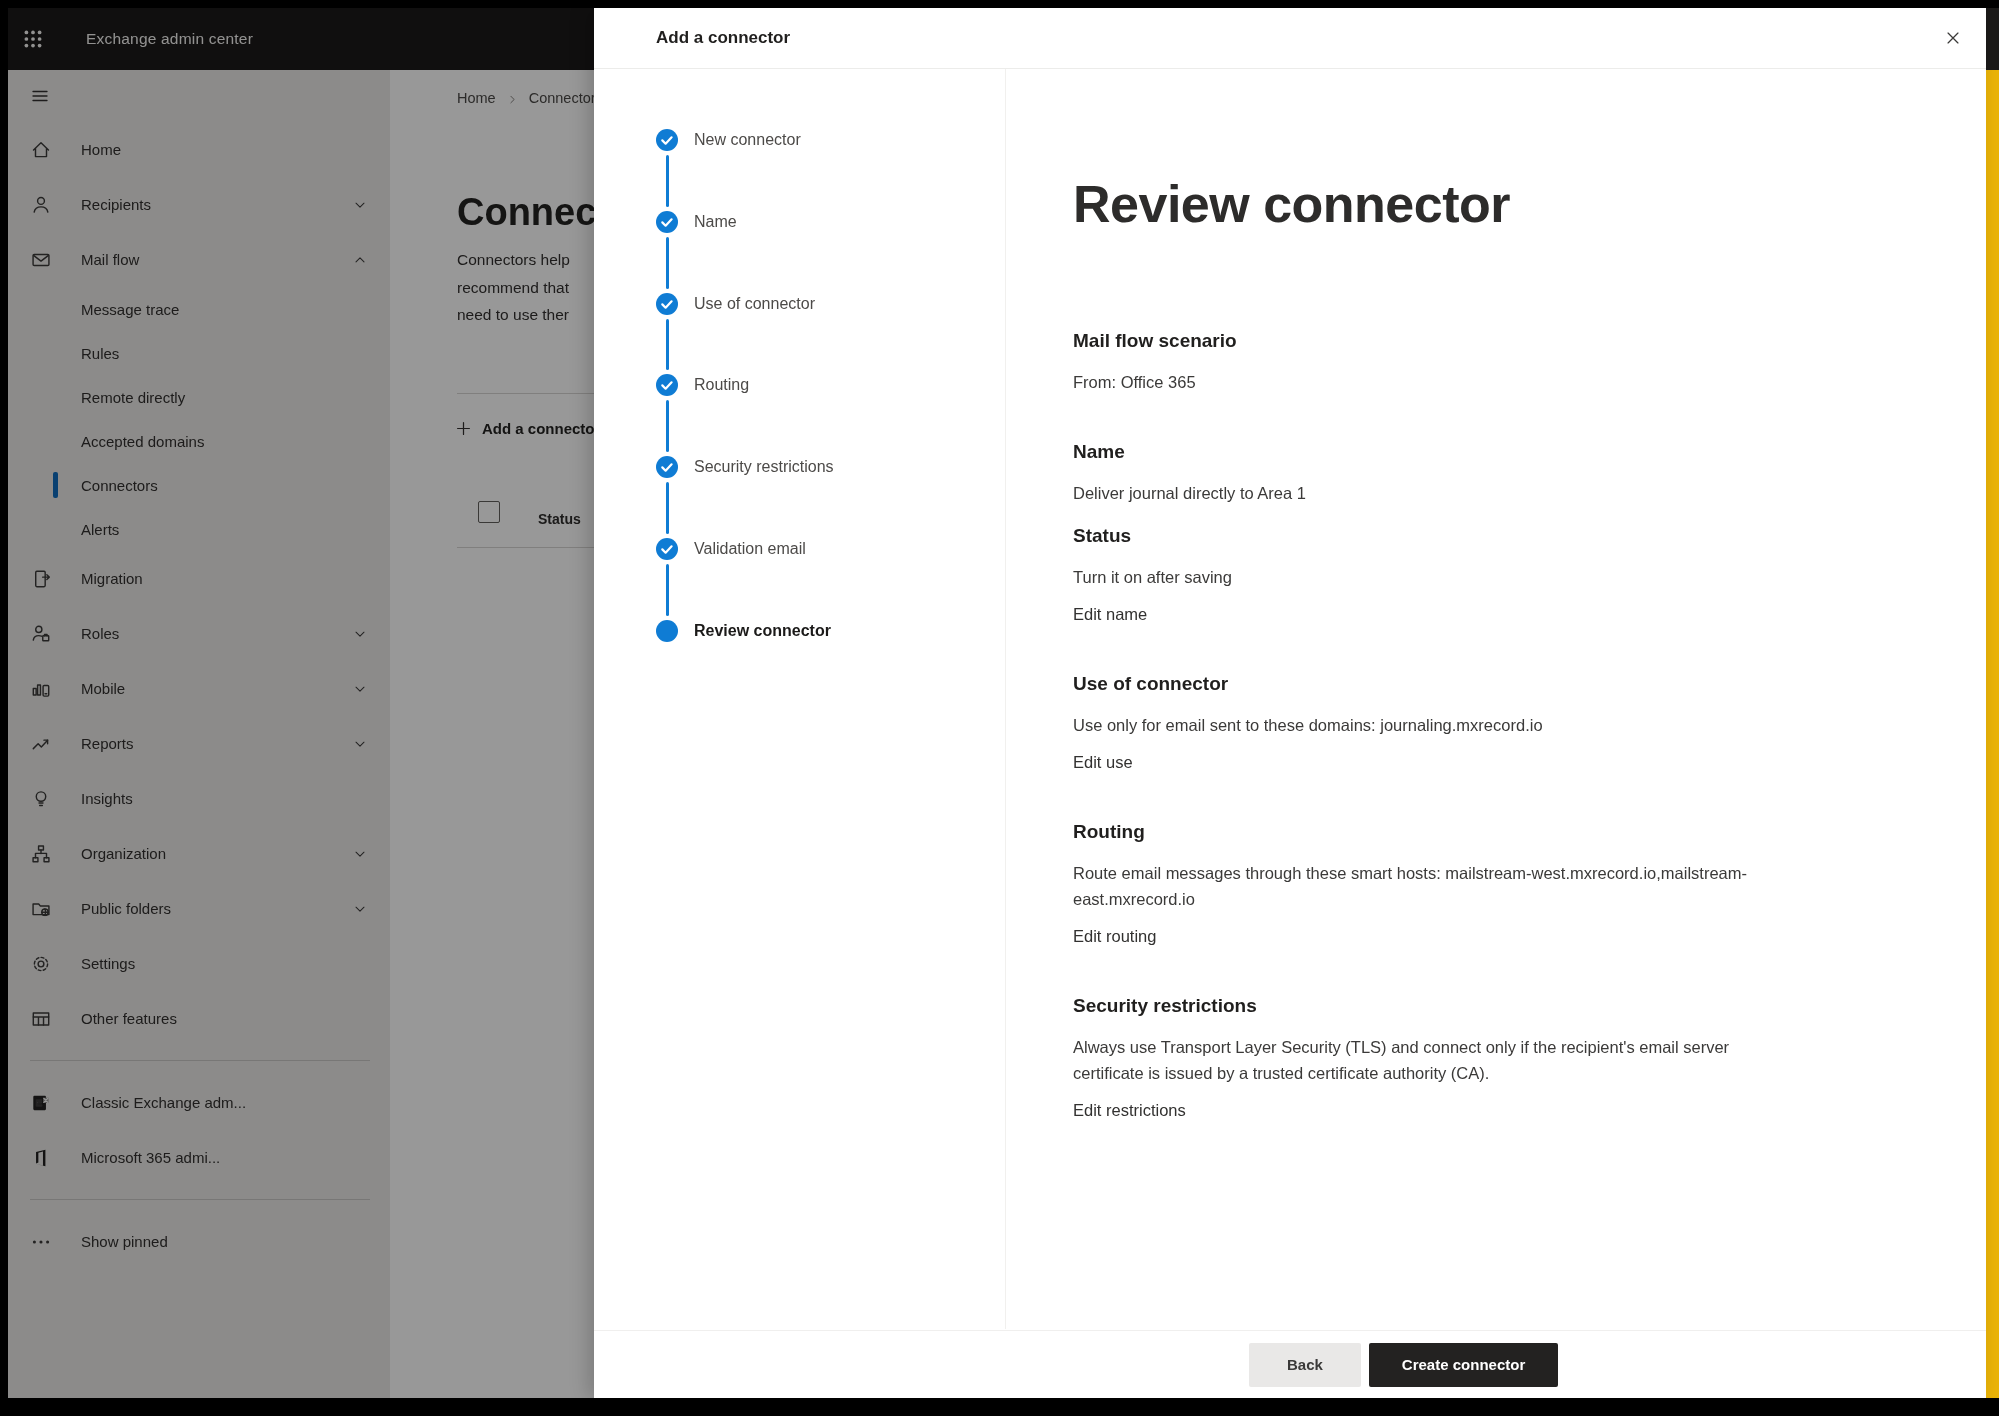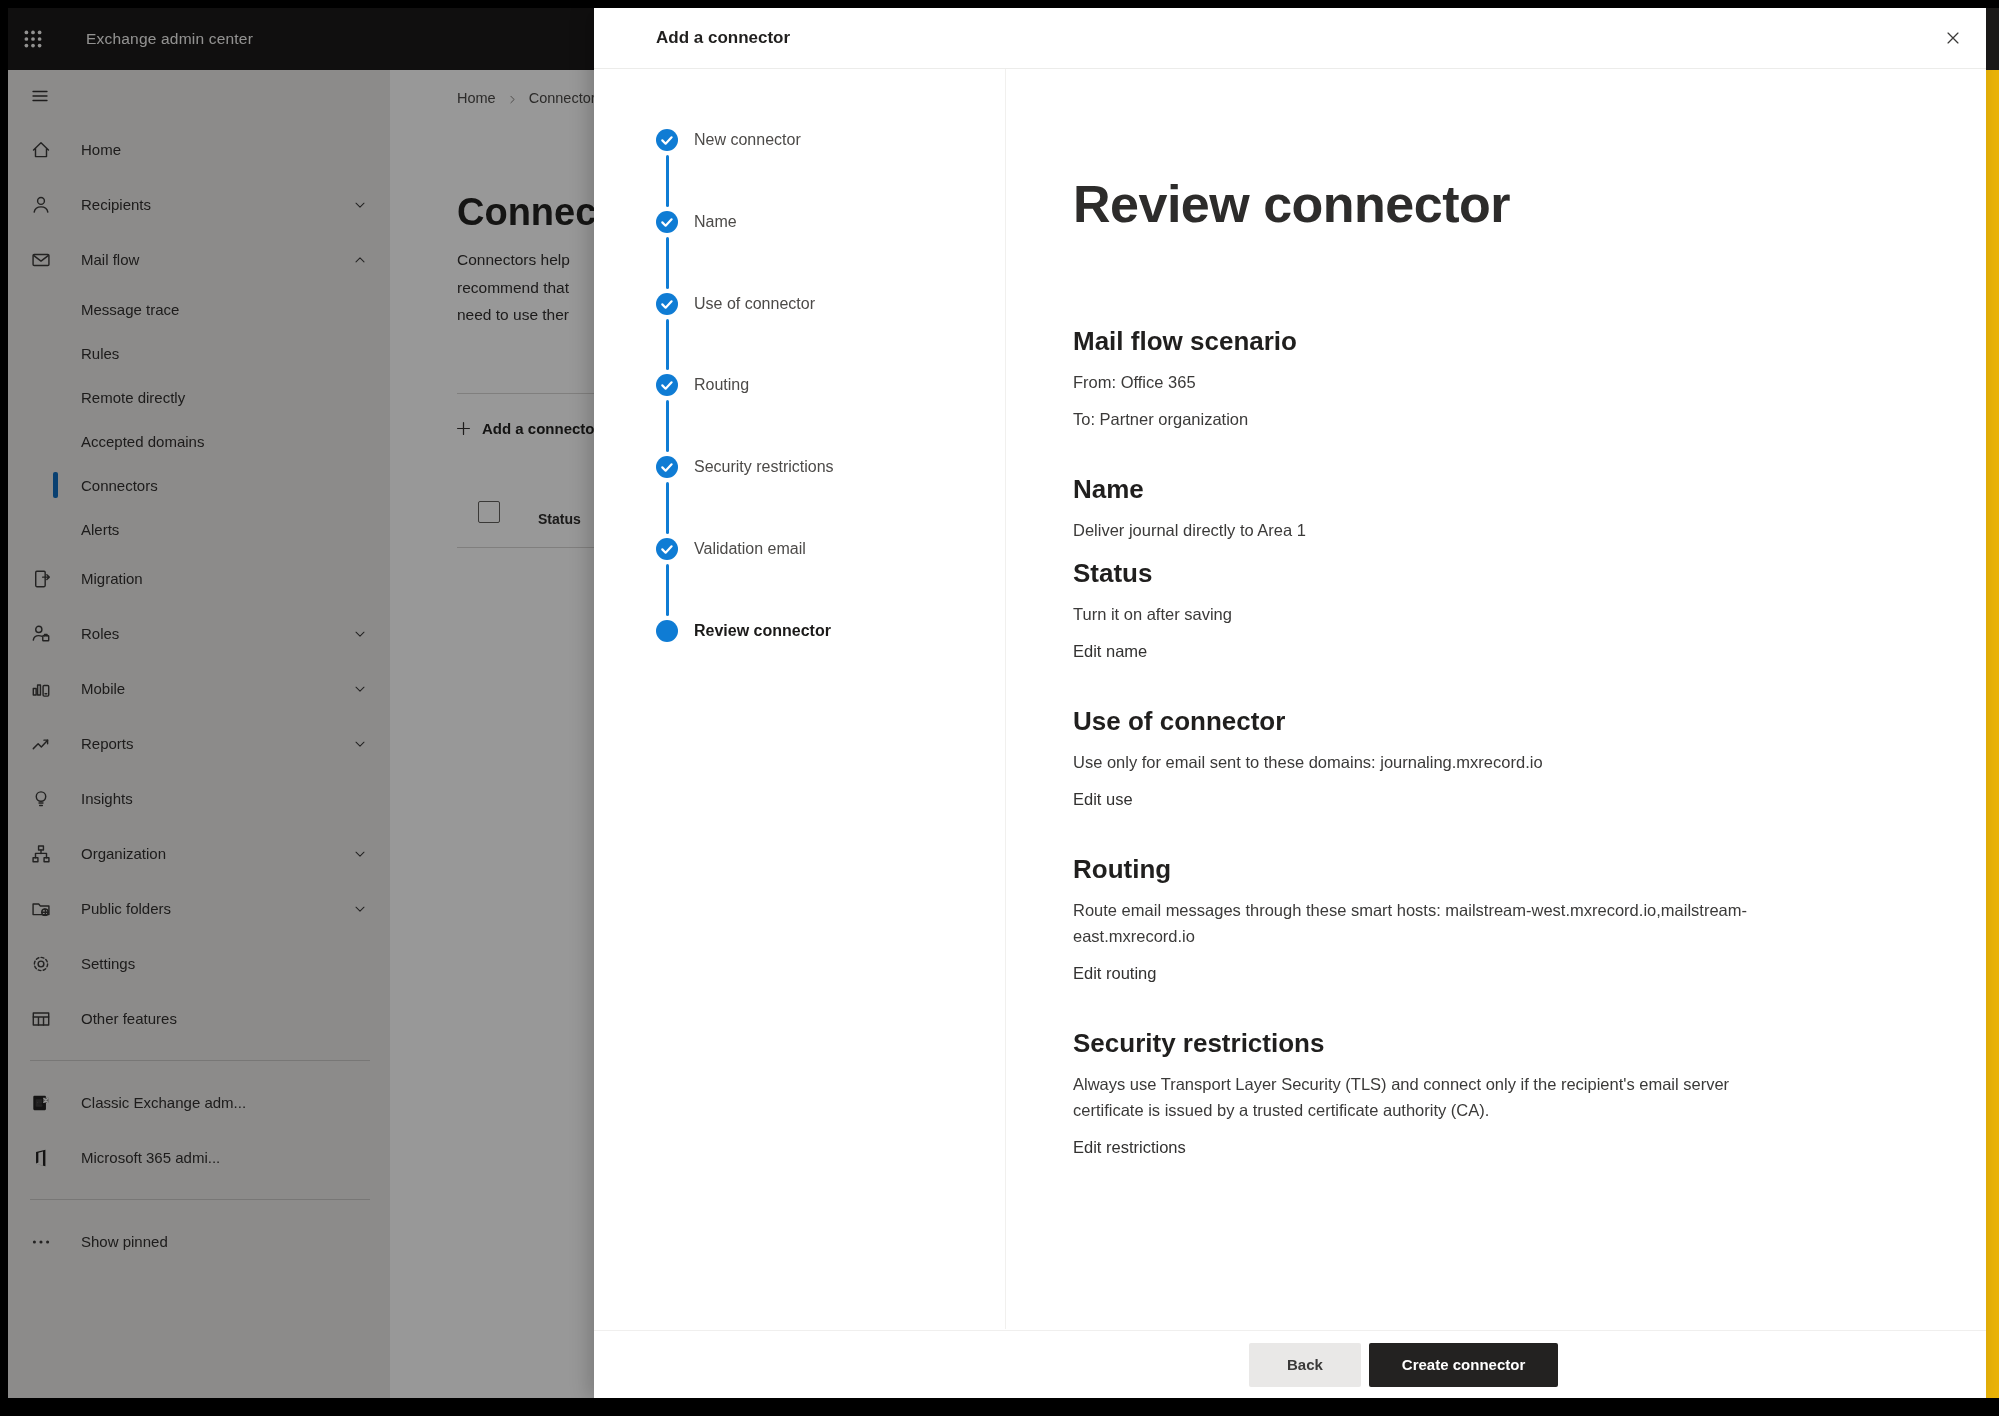--- a/index.html
+++ b/index.html
@@ -63,21 +63,21 @@
   .stepper{position:absolute;left:0;top:0;width:411px;bottom:68px;}
   .step-circle{position:absolute;left:62px;width:22px;height:22px;}
   .step-line{position:absolute;left:71.5px;width:3px;border-radius:2px;background:var(--accent,#0f7cd4);}
   .step-label{position:absolute;left:100px;font-size:16px;line-height:26px;color:#4c4a48;white-space:nowrap;cursor:pointer;}
   .step-label.current{font-weight:700;color:#1b1a19;}
 
   
   .review-content{position:absolute;left:479px;top:0;width:800px;}
   .review-h1{margin:165px 0 93px 0;font-size:52px;line-height:62px;font-weight:700;color:#2d2c2b;letter-spacing:-.5px;}
   .sec{margin:0 0 44px 0;}
-  .sec-h{font-size:26px;line-height:26px;font-weight:700;color:#201f1e;margin:0 0 15px 0;}
+  .sec-h{font-size:19px;line-height:26px;font-weight:700;color:#201f1e;margin:0 0 15px 0;}
   .sec-h.following{margin-top:17px;}
   .sec-p{font-size:16.5px;line-height:26px;color:#3b3a39;margin:0 0 11px 0;max-width:790px;}
   .sec-link{font-size:16.5px;line-height:26px;color:#323130;margin:0;cursor:pointer;display:inline-block;text-align:right;}
 
   
   .modal-footer{position:absolute;left:0;right:0;bottom:0;height:68px;border-top:1px solid #f0efee;background:#fff;
                 display:flex;align-items:center;padding-left:655px;gap:8px;box-sizing:border-box;}
   .btn{height:44px;display:flex;align-items:center;justify-content:center;font-size:15px;font-weight:600;
        border-radius:2px;cursor:pointer;white-space:nowrap;}
   .btn-back{background:var(--back-bg,#e9e8e7);color:#3b3a39;padding:0 38px;}
@@ -410,21 +410,20 @@
           <div class="step-label current" style="top: 610px;">Review connector</div>
         </div>
       <div class="stepper-divider"></div>
 
       <div class="review-content">
         <h1 class="review-h1">Review connector</h1>
         <div id="review-sections">
             <div class="sec">
               <div class="sec-h">Mail flow scenario</div>
               <div class="sec-p">From: Office 365</div>
-              <div class="sec-p">To: Partner organization</div>
             </div>
             <div class="sec"><div class="sec-h">Name</div><div class="sec-p">Deliver journal directly to Area 1</div><div class="sec-h following">Status</div><div class="sec-p">Turn it on after saving</div><div class="sec-link">Edit name</div></div>
             <div class="sec"><div class="sec-h">Use of connector</div><div class="sec-p">Use only for email sent to these domains: journaling.mxrecord.io</div><div class="sec-link">Edit use</div></div>
             <div class="sec"><div class="sec-h">Routing</div><div class="sec-p">
                 <div>Route email messages through these smart hosts: mailstream-west.mxrecord.io,mailstream-</div>
                 <div>east.mxrecord.io</div>
               </div><div class="sec-link">Edit routing</div></div>
             <div class="sec"><div class="sec-h">Security restrictions</div><div class="sec-p">
                 <div>Always use Transport Layer Security (TLS) and connect only if the recipient's email server</div>
                 <div>certificate is issued by a trusted certificate authority (CA).</div>

